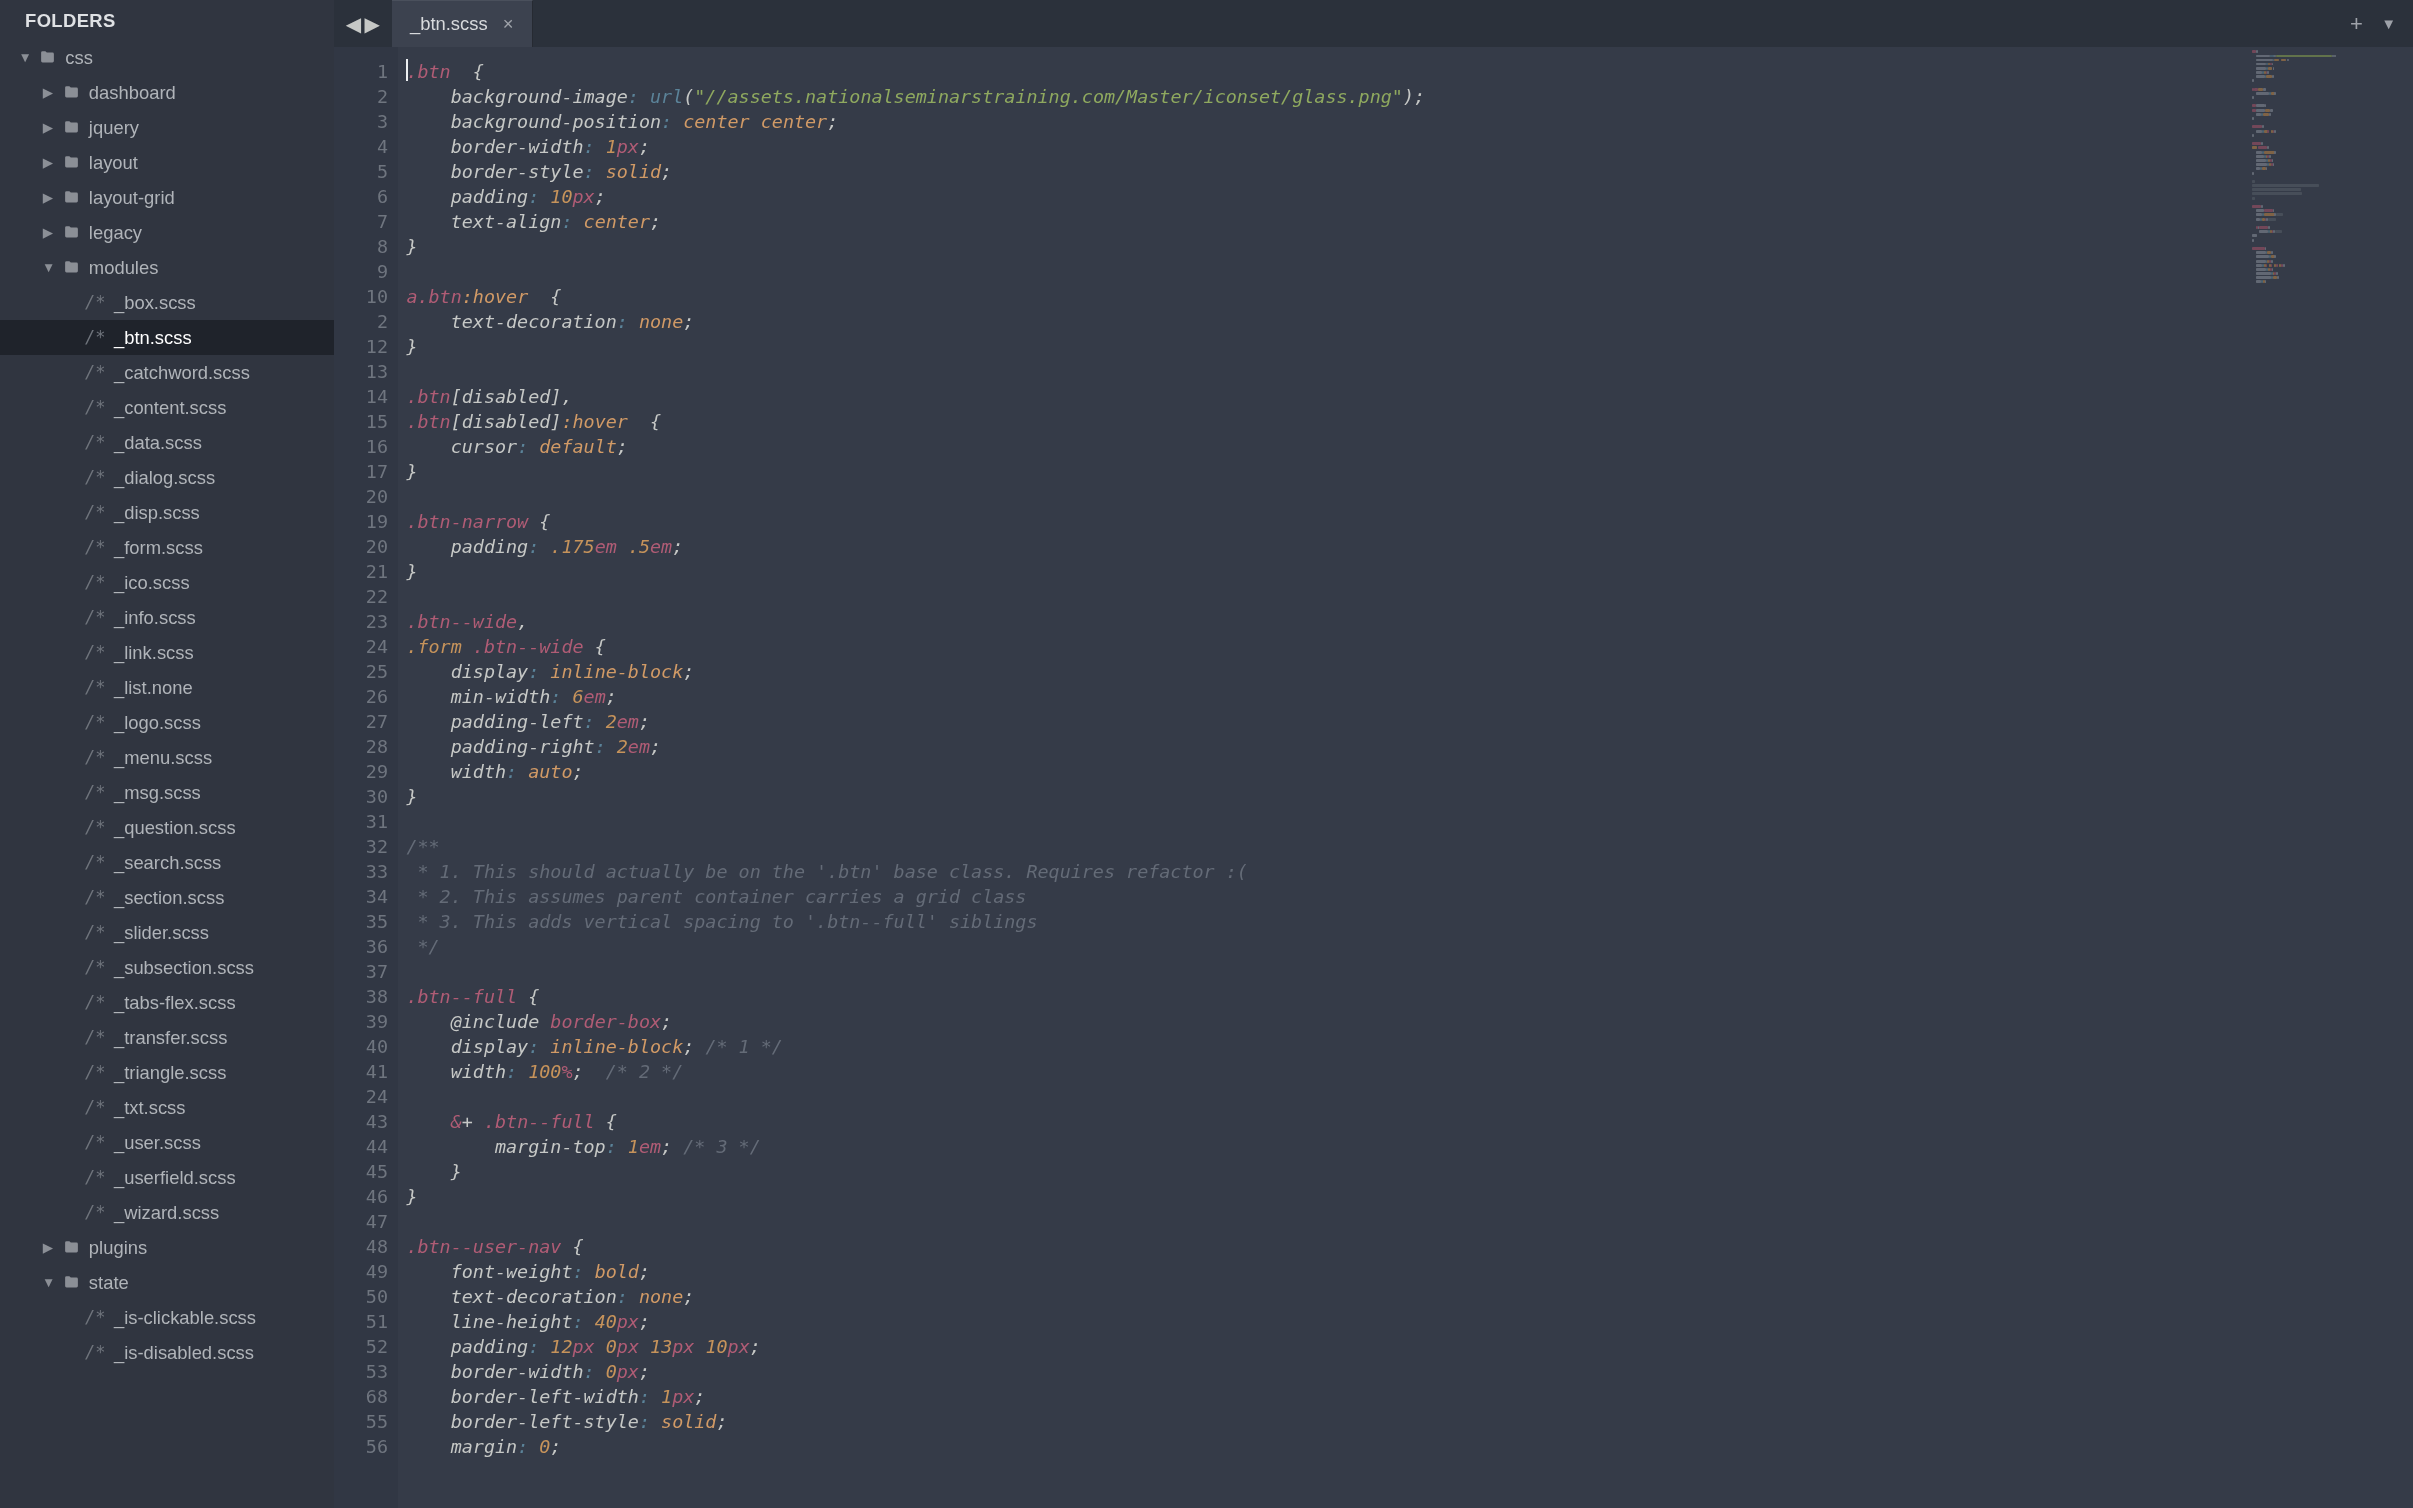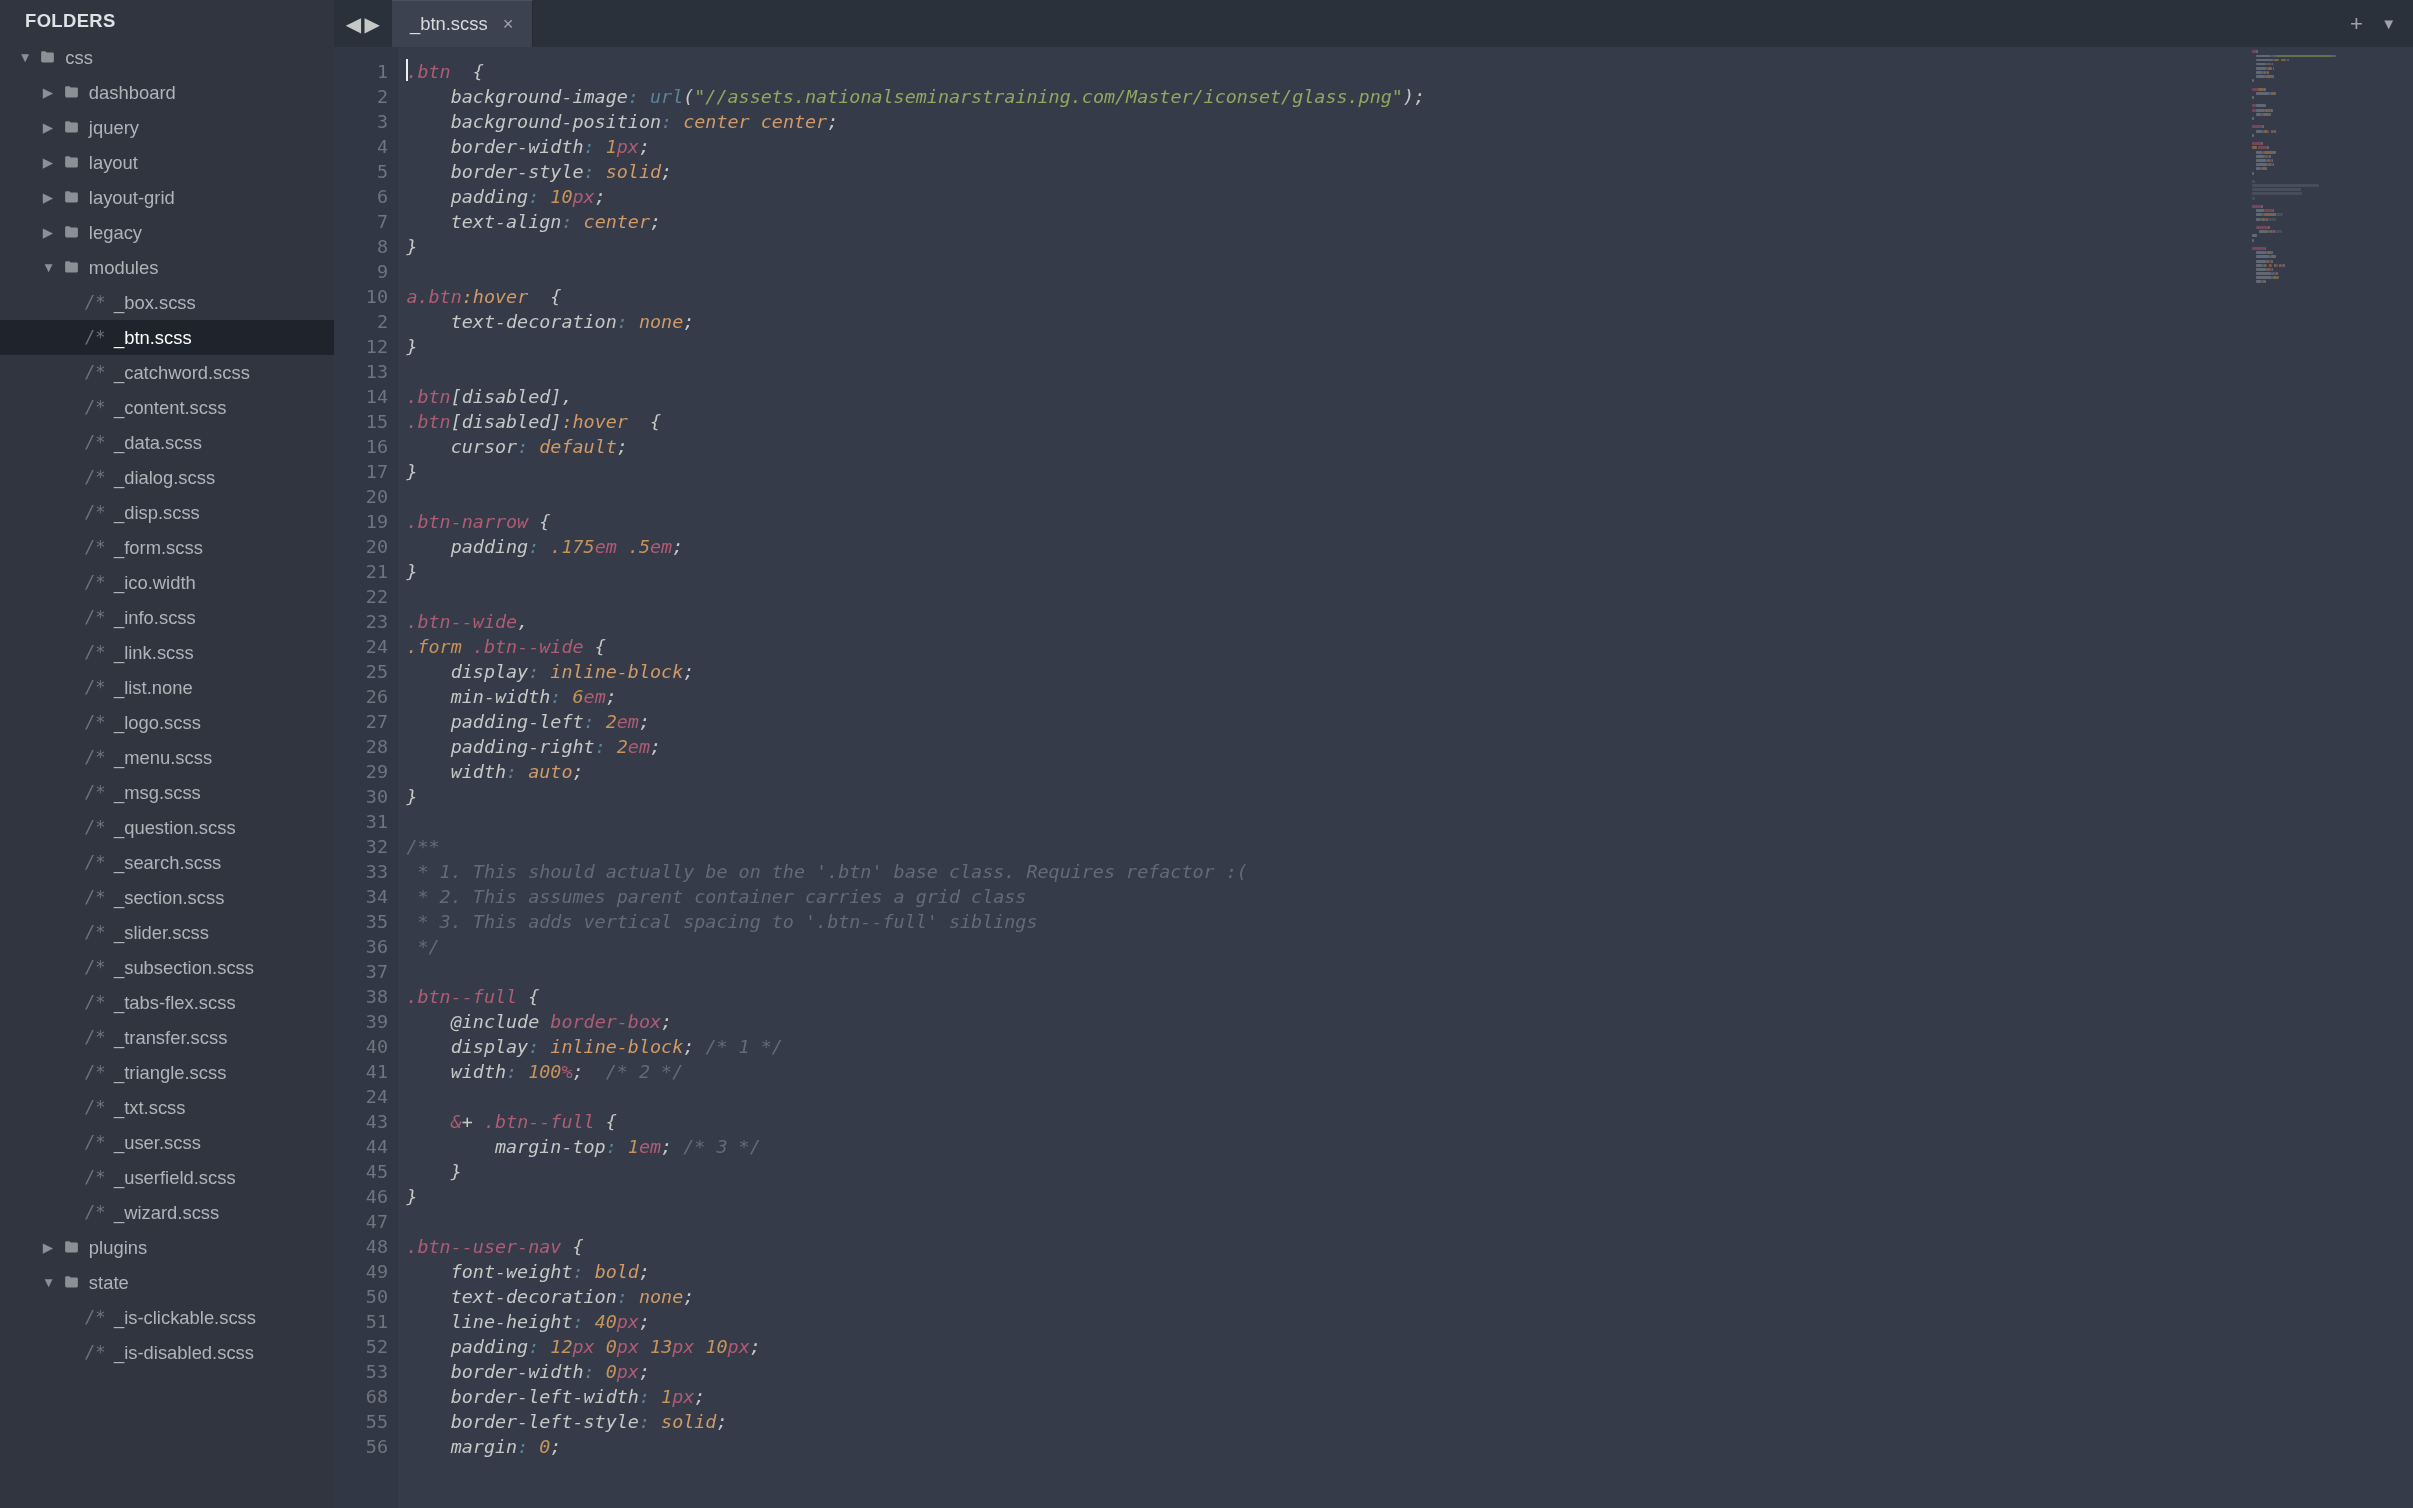--- a/index.html
+++ b/index.html
@@ -191,21 +191,21 @@
             <span>_disp.scss</span>
           </div>
           <div class="tree-row pad-2">
             <span class="disclosure"></span>
             <span class="file-prefix">/*</span>
             <span>_form.scss</span>
           </div>
           <div class="tree-row pad-2">
             <span class="disclosure"></span>
             <span class="file-prefix">/*</span>
-            <span>_ico.width</span>
+            <span>_ico.scss</span>
           </div>
           <div class="tree-row pad-2">
             <span class="disclosure"></span>
             <span class="file-prefix">/*</span>
             <span>_info.scss</span>
           </div>
           <div class="tree-row pad-2">
             <span class="disclosure"></span>
             <span class="file-prefix">/*</span>
             <span>_link.scss</span>

